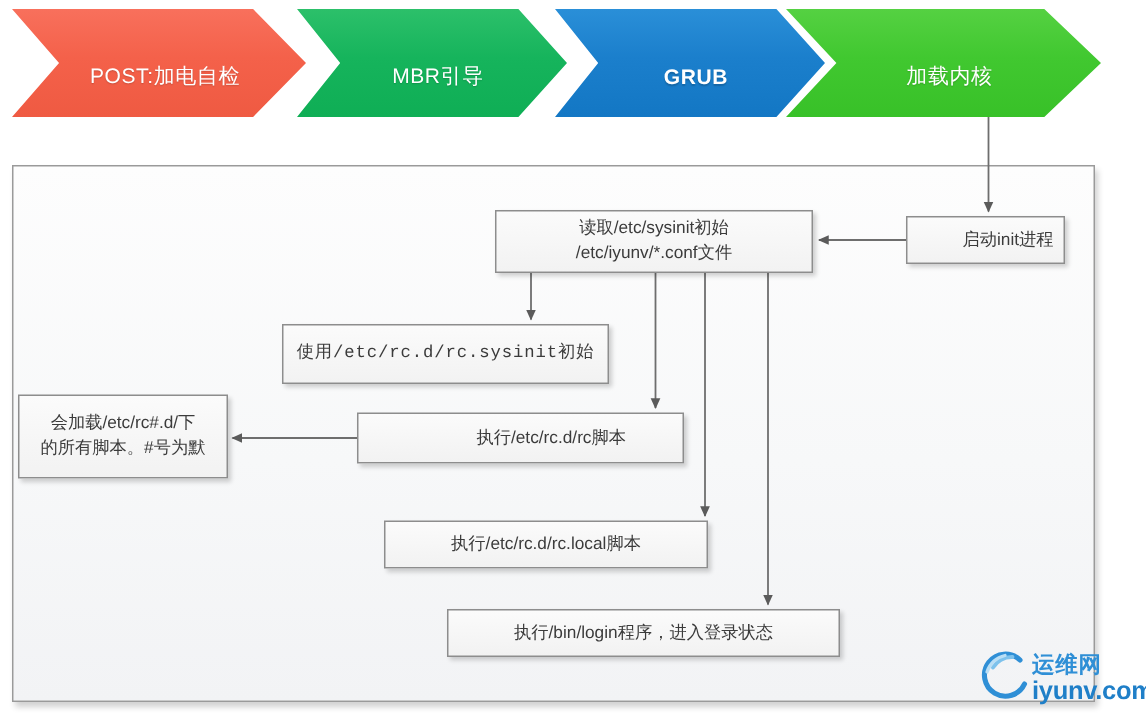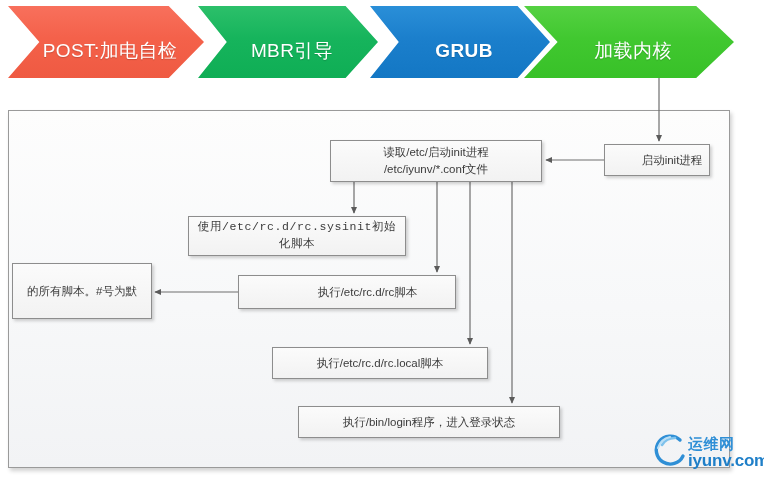--- a/index.html
+++ b/index.html
@@ -32,21 +32,21 @@
     align-items: center;
     justify-content: center;
     clip-path: polygon(0% 0%, 82% 0%, 100% 50%, 82% 100%, 0% 100%, 16% 50%);
     box-shadow: 2px 3px 4px rgba(0,0,0,0.28);
   }
   .chevron.first {
     clip-path: polygon(0% 0%, 82% 0%, 100% 50%, 82% 100%, 0% 100%, 16% 50%);
   }
   .chevron-label {
     color: #ffffff;
-    font-size: 19px;
+    font-size: 14px;
     letter-spacing: 0.4px;
     text-shadow: 0 1px 1px rgba(0,0,0,0.18);
     white-space: nowrap;
     transform: translateX(4px);
     margin-top: 18px;
   }
   #chev0 { left: 8px;   width: 196px; background: linear-gradient(180deg, #f8705c 0%, #f4614a 45%, #ef5a42 100%); }
   #chev1 { left: 198px; width: 180px; background: linear-gradient(180deg, #2cc06a 0%, #16b45c 45%, #0fae55 100%); }
   #chev2 { left: 370px; width: 180px; background: linear-gradient(180deg, #2a8fd8 0%, #1b7fcc 45%, #1377c4 100%); font-weight: bold; }
   #chev3 { left: 524px; width: 210px; background: linear-gradient(180deg, #55d142 0%, #41c830 45%, #38c128 100%); text-align: right; }
@@ -81,21 +81,21 @@
     padding: 3px 6px;
   }
   .node .txt { display: block; }
   .mono-ish { font-family: Liberation Mono, monospace; letter-spacing: 0.6px; }
 
   #node-inittab  { left: 330px; top: 140px; width: 212px; height: 42px; }
   #node-init     { left: 604px; top: 144px; width: 106px; height: 32px; padding-left: 36px; }
   #node-sysinit  { left: 188px; top: 216px; width: 218px; height: 40px; }
   #node-rcd      { left: 238px; top: 275px; width: 218px; height: 34px; padding-left: 47px; }
   #node-rcnum    { left: 12px;  top: 263px; width: 140px; height: 56px; }
-  #node-rclocal  { left: 272px; top: 347px; width: 216px; height: 32px; }
+  #node-rclocal  { left: 256px; top: 347px; width: 216px; height: 32px; }
   #node-login    { left: 298px; top: 406px; width: 262px; height: 32px; }
 
   
   #wires {
     position: absolute;
     left: 0;
     top: 0;
     width: 764px;
     height: 480px;
     pointer-events: none;
@@ -170,42 +170,42 @@
       <path d="M470,182 L470,344"></path>
 
       <path d="M512,182 L512,403"></path>
 
       <path d="M238,292 L155,292"></path>
     </g>
   </svg>
 
   <div class="node" id="node-inittab">
     <span>
-      <span class="txt">读取/etc/启动init进程</span>
+      <span class="txt">读取/etc/sysinit初始</span>
       <span class="txt">/etc/iyunv/*.conf文件</span>
     </span>
   </div>
 
   <div class="node" id="node-init">
     <span class="txt">启动init进程</span>
   </div>
 
   <div class="node mono-ish" id="node-sysinit">
     <span>
       <span class="txt">使用/etc/rc.d/rc.sysinit初始</span>
-      <span class="txt">化脚本</span>
     </span>
   </div>
 
   <div class="node" id="node-rcd">
     <span class="txt">执行/etc/rc.d/rc脚本</span>
   </div>
 
   <div class="node" id="node-rcnum">
     <span>
+      <span class="txt">会加载/etc/rc#.d/下</span>
       <span class="txt">的所有脚本。#号为默</span>
     </span>
   </div>
 
   <div class="node" id="node-rclocal">
     <span class="txt">执行/etc/rc.d/rc.local脚本</span>
   </div>
 
   <div class="node" id="node-login">
     <span class="txt">执行/bin/login程序，进入登录状态</span>

